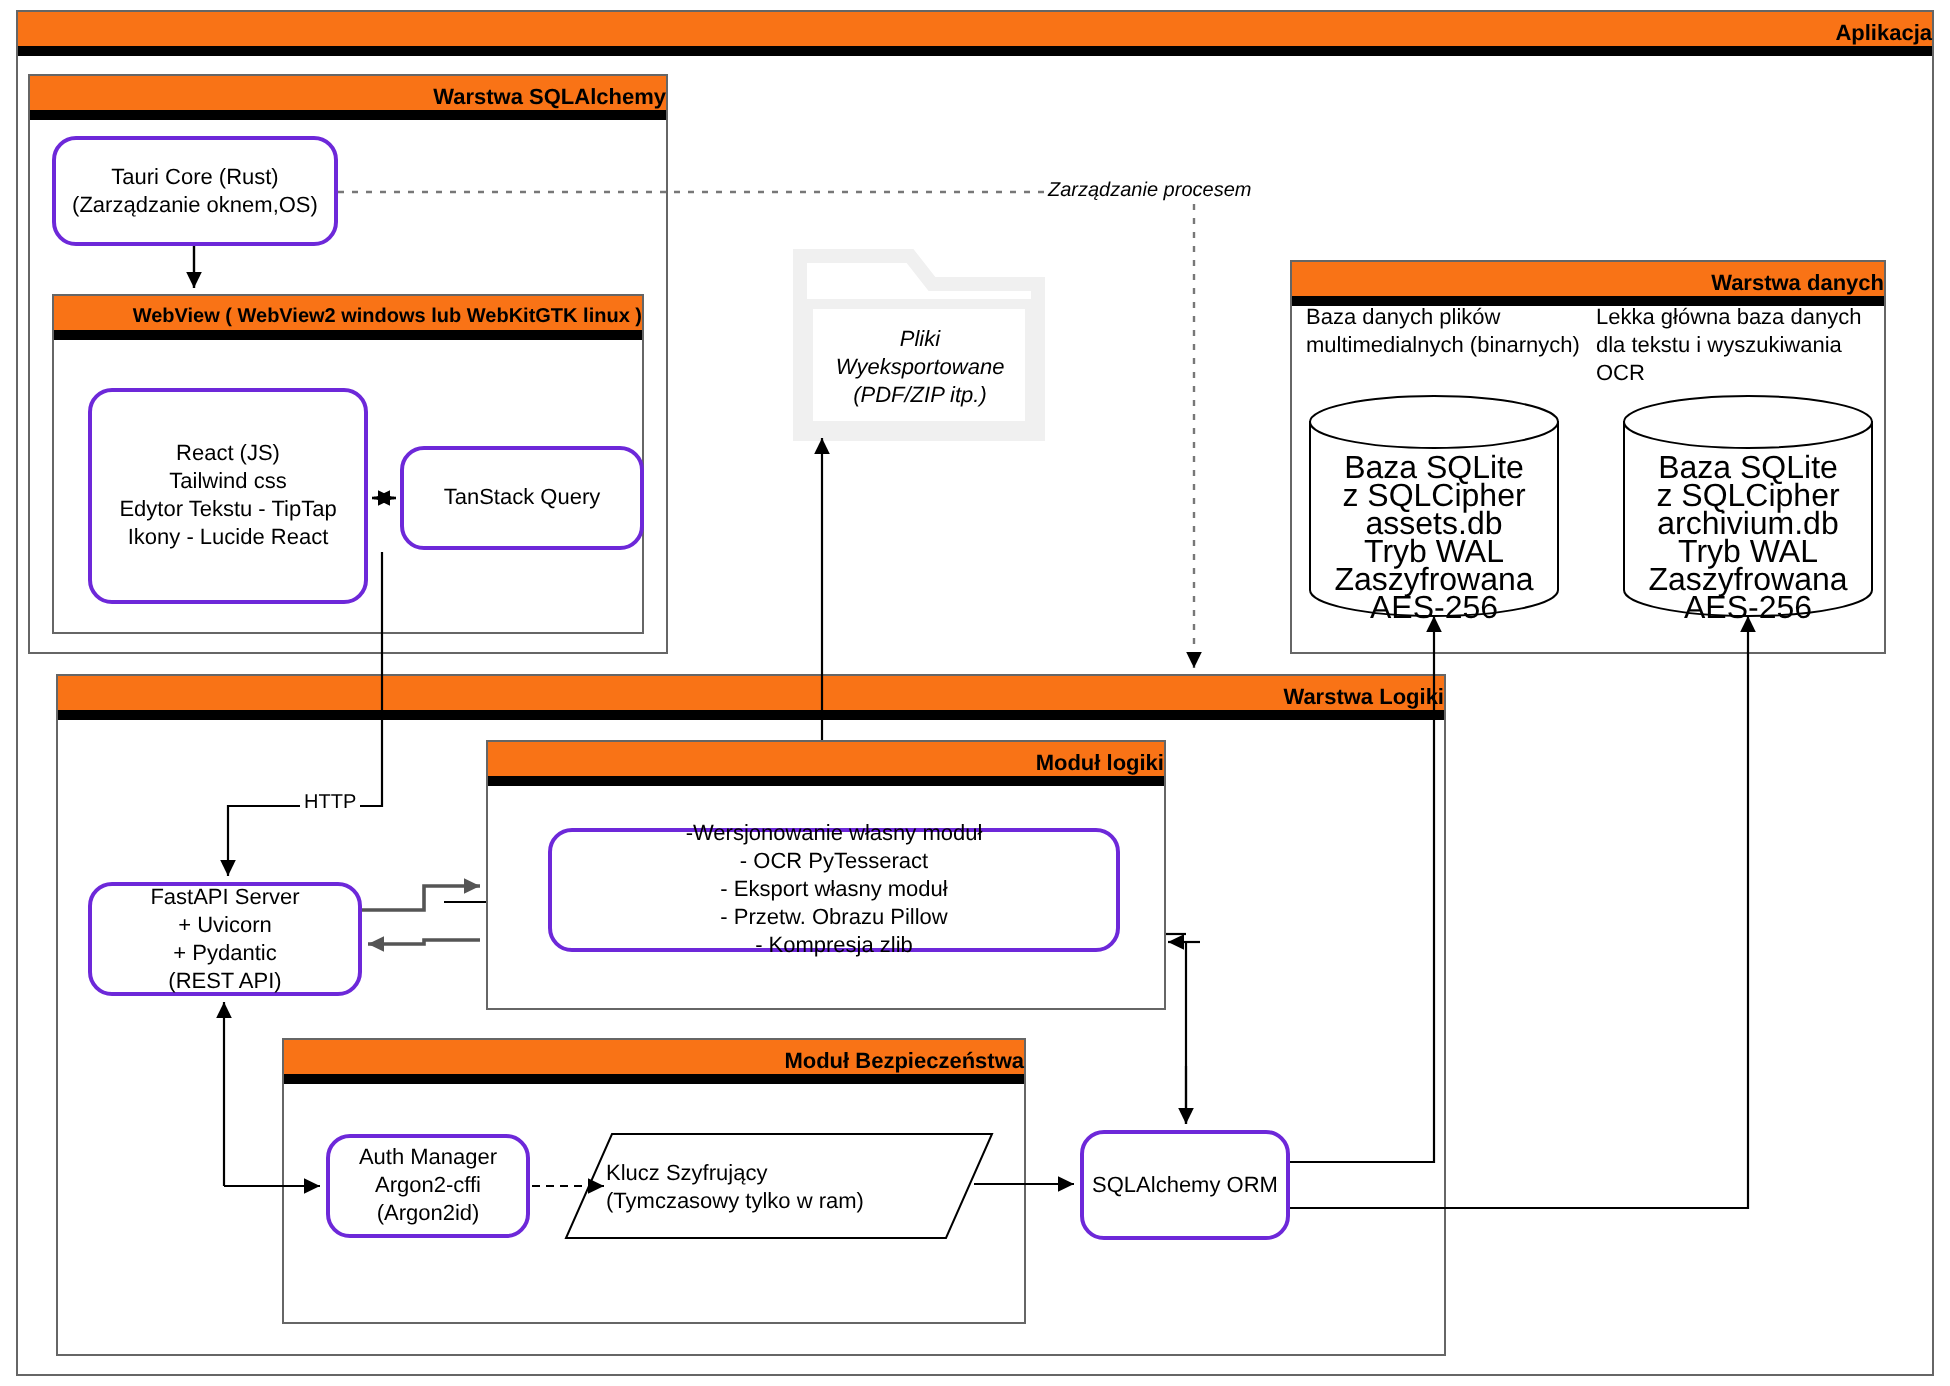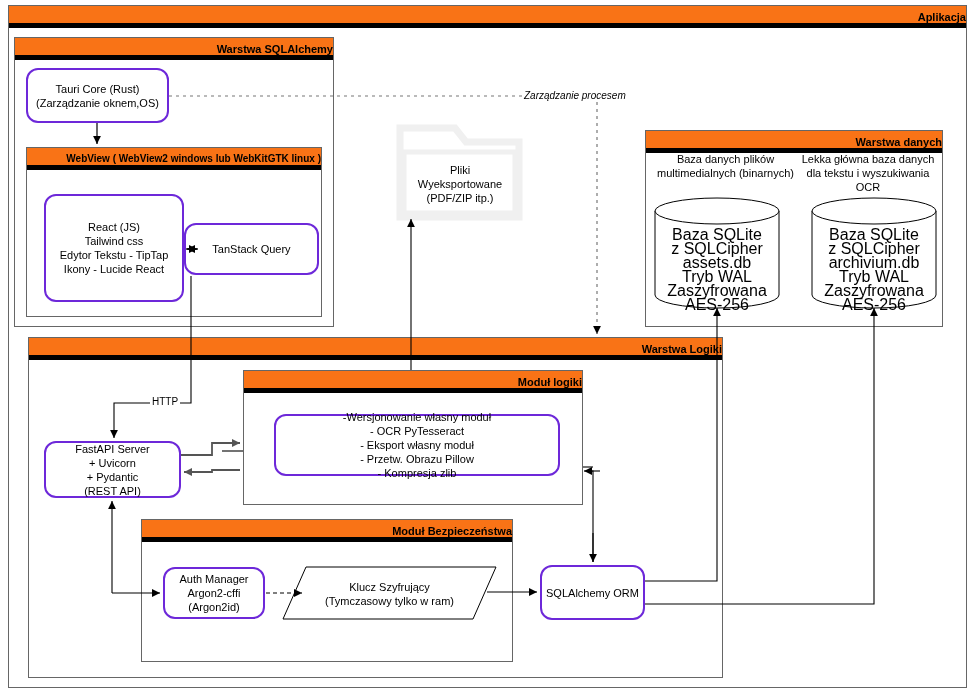--- a/index.html
+++ b/index.html
@@ -7,25 +7,25 @@
   #canvas{position:relative;width:975px;height:693px;background:#ffffff;overflow:hidden;}
 
   .box{position:absolute;box-sizing:border-box;background:#ffffff;border:1px solid #000;}
   .swim{border:1px solid #666;}
   .swim-title{position:absolute;left:0;right:0;top:0;height:22px;line-height:22px;
     text-align:right;font-weight:bold;font-size:11px;color:#000;border-bottom:5px solid #000000;
     box-sizing:border-box;background:#f97316;}
   .rrect{position:absolute;box-sizing:border-box;background:#fff;border:2px solid #6d28d9;
     border-radius:12px;display:flex;align-items:center;justify-content:center;text-align:center;
     font-size:11px;line-height:14px;color:#000;}
-  .plain-label{position:absolute;text-align:center;font-size:11px;line-height:14px;color:#000;}
+  .plain-label{position:absolute;font-size:11px;line-height:14px;color:#000;}
   .edge-label{position:absolute;font-size:10px;color:#000;background:#fff;padding:0 2px;white-space:nowrap;}
   svg.lay{position:absolute;left:0;top:0;width:975px;height:693px;pointer-events:none;}
   .cyl-text{position:absolute;text-align:center;font-size:16px;line-height:14px;color:#000;white-space:pre-line;}
-  .folder-text{position:absolute;text-align:center;font-size:11px;line-height:14px;color:#000;white-space:pre-line;}
+  .folder-text{position:absolute;text-align:center;font-size:11px;line-height:14px;color:#000;white-space:pre-line;font-style:italic;}
 </style>
 </head>
 <body>
 
 <div id="canvas">
 
   <div class="box swim" style="left:8px;top:5px;width:959px;height:683px;">
     <div class="swim-title">Aplikacja</div>
   </div>
 
@@ -38,21 +38,21 @@
 
   <div class="box swim" style="left:26px;top:147px;width:296px;height:170px;">
     <div class="swim-title" style="font-size:10px;">WebView ( WebView2 windows  lub WebKitGTK linux )</div>
   </div>
 
   <div class="rrect" style="left:44px;top:194px;width:140px;height:108px;white-space:pre-line;">React (JS)
 Tailwind css
 Edytor Tekstu - TipTap
 Ikony - Lucide React</div>
 
-  <div class="rrect" style="left:184px;top:223px;width:135px;height:52px;white-space:pre-line;">TanStack Query</div>
+  <div class="rrect" style="left:200px;top:223px;width:122px;height:52px;white-space:pre-line;">TanStack Query</div>
 
   <svg class="lay">
     <path d="M 400,128 L 455,128 L 466,142 L 519,142 L 519,217 L 400,217 Z" fill="#ffffff" stroke="#f0f0f0" stroke-width="7"></path>
     <path d="M 404,152 L 515,152 L 515,213 L 404,213 Z" fill="#ffffff" stroke="#f0f0f0" stroke-width="5"></path>
   </svg>
   <div class="folder-text" style="left:400px;top:163px;width:120px;">Pliki
 Wyeksportowane
 (PDF/ZIP itp.)</div>
 
   <div class="box swim" style="left:645px;top:117px;width:298px;height:197px;margin-top:13px;">

